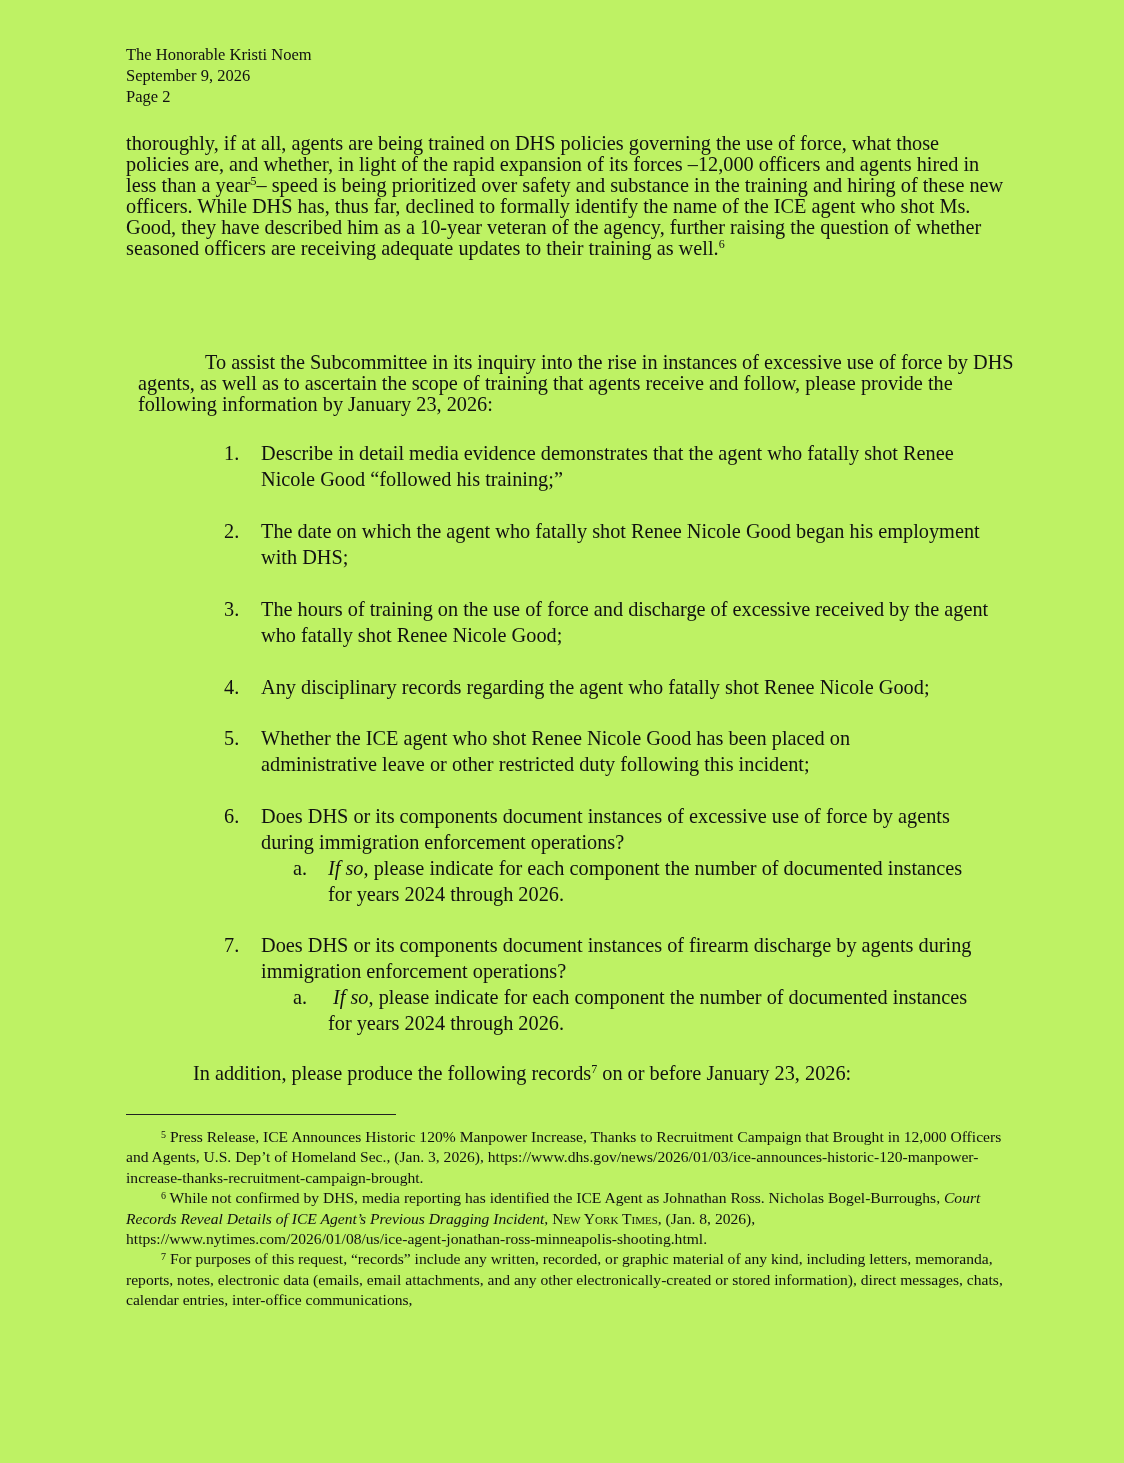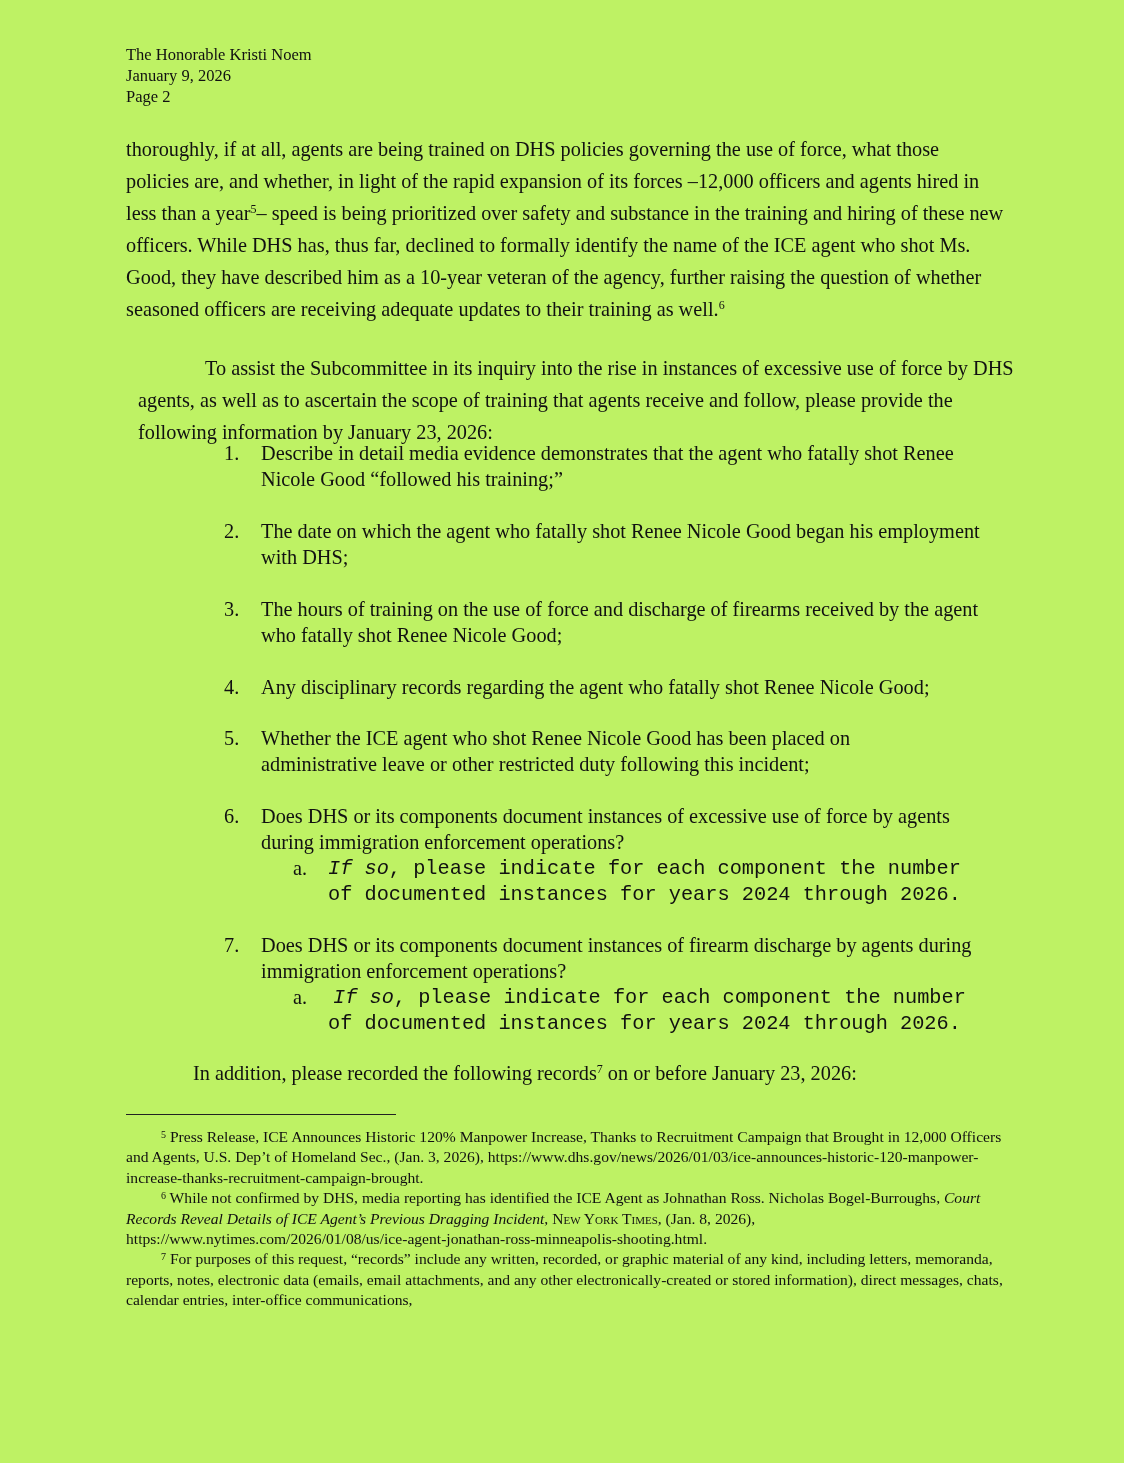--- a/index.html
+++ b/index.html
@@ -1,67 +1,67 @@
 <!DOCTYPE html>
 <html><head>
 <meta charset="utf-8">
 <style>
   html, body { margin: 0; padding: 0; background: #ffffff; }
   body { width: 1124px; height: 1463px; position: relative; overflow: hidden;
          font-family: "Liberation Serif", "DejaVu Serif", serif; color: #111111; }
   .page { position: absolute; left: 0; top: 0; width: 1124px; height: 1463px; background: #bef264; }
   .header { position: absolute; left: 126px; top: 44px; font-size: 16.5px; line-height: 21px; }
   .header div { white-space: nowrap; }
-  .body-text { position: absolute; left: 126px; width: 880px; font-size: 20.3px; line-height: 32px; }
+  .body-text { position: absolute; left: 126px; width: 880px; font-size: 20.3px; line-height: 21px; }
   .para1 { top: 133px; }
   .para2 { top: 340px; }
   .para2 .indent { display: inline-block; width: 67px; }
   .list { position: absolute; left: 126px; width: 900px; font-size: 20.3px; line-height: 25.7px; }
   .item { position: absolute; left: 0; width: 900px; }
   .item .num { position: absolute; left: 98px; top: 0; }
   .item .txt { position: absolute; left: 135px; top: 0; width: 750px; }
   .sub { position: absolute; left: 0; width: 900px; }
   .sub .num { position: absolute; left: 167px; top: 0; }
-  .sub .txt { position: absolute; left: 202px; top: 0; width: 640px; font-family: Liberation Mono, monospace; }
+  .sub .txt { position: absolute; left: 202px; top: 0; width: 640px; }
   sup { font-size: 12px; vertical-align: top; position: relative; top: -4px; }
   .closing { position: absolute; left: 193px; top: 1061px; font-size: 20.3px; line-height: 25.7px; white-space: nowrap; }
   .fn-rule { position: absolute; left: 126px; top: 1114px; width: 270px; height: 1px; background: #222; }
   .footnotes { position: absolute; left: 126px; top: 1127px; width: 880px; font-size: 15.6px; line-height: 20.4px; }
   .fn { text-indent: 35px; margin: 0; }
   .fn sup { font-size: 10px; top: -2px; }
   .smallcaps { font-variant: small-caps; }
   em { font-style: italic; }
 </style>
 </head>
 <body>
 
 <div class="page">
 
   <div class="header">
     <div>The Honorable Kristi Noem</div>
-    <div>January 9, 2026</div>
+    <div>September 9, 2026</div>
     <div>Page 2</div>
   </div>
 
   <p class="body-text para1" style="margin:0"><span>thoroughly, if at all, agents are being trained on DHS policies governing the use of force, what those policies are, and whether, in light of the rapid expansion of its forces –12,000 officers and agents hired in less than a year</span><sup>5</sup><span>– speed is being prioritized over safety and substance in the training and hiring of these new officers. While DHS has, thus far, declined to formally identify the name of the ICE agent who shot Ms. Good, they have described him as a 10-year veteran of the agency, further raising the question of whether seasoned officers are receiving adequate updates to their training as well.</span><sup>6</sup></p>
 
   <p class="body-text para2" style="margin:12px"><span class="indent"></span><span>To assist the Subcommittee in its inquiry into the rise in instances of excessive use of force by DHS agents, as well as to ascertain the scope of training that agents receive and follow, please provide the following information by January 23, 2026:</span></p>
 
   <div class="list" style="top:0;">
     <div class="item" style="top:441px">
       <span class="num">1.</span>
       <span class="txt">Describe in detail media evidence demonstrates that the agent who fatally shot Renee Nicole Good “followed his training;”</span>
     </div>
     <div class="item" style="top:519px">
       <span class="num">2.</span>
       <span class="txt">The date on which the agent who fatally shot Renee Nicole Good began his employment with DHS;</span>
     </div>
     <div class="item" style="top:597px">
       <span class="num">3.</span>
-      <span class="txt">The hours of training on the use of force and discharge of firearms received by the agent who fatally shot Renee Nicole Good;</span>
+      <span class="txt">The hours of training on the use of force and discharge of excessive received by the agent who fatally shot Renee Nicole Good;</span>
     </div>
     <div class="item" style="top:675px">
       <span class="num">4.</span>
       <span class="txt" style="width:780px">Any disciplinary records regarding the agent who fatally shot Renee Nicole Good;</span>
     </div>
     <div class="item" style="top:726px">
       <span class="num">5.</span>
       <span class="txt" style="width:660px">Whether the ICE agent who shot Renee Nicole Good has been placed on administrative leave or other restricted duty following this incident;</span>
     </div>
     <div class="item" style="top:804px">
@@ -75,21 +75,21 @@
     <div class="item" style="top:933px">
       <span class="num">7.</span>
       <span class="txt">Does DHS or its components document instances of firearm discharge by agents during immigration enforcement operations?</span>
     </div>
     <div class="sub" style="top:985px">
       <span class="num">a.</span>
       <span class="txt"><em style="margin-left:5px">If so</em><span>, please indicate for each component the number of documented instances for years 2024 through 2026.</span></span>
     </div>
   </div>
 
-  <div class="closing"><span>In addition, please recorded the following records</span><sup>7</sup><span> on or before January 23, 2026:</span></div>
+  <div class="closing"><span>In addition, please produce the following records</span><sup>7</sup><span> on or before January 23, 2026:</span></div>
 
   <div class="fn-rule"></div>
 
   <div class="footnotes">
     <p class="fn"><sup>5</sup><span> Press Release, ICE Announces Historic 120% Manpower Increase, Thanks to Recruitment Campaign that Brought in 12,000 Officers and Agents, U.S. Dep’t of Homeland Sec., (Jan. 3, 2026), https://www.dhs.gov/news/2026/01/03/ice-announces-historic-120-manpower-increase-thanks-recruitment-campaign-brought.</span></p>
     <p class="fn"><sup>6</sup><span> While not confirmed by DHS, media reporting has identified the ICE Agent as Johnathan Ross. Nicholas Bogel-Burroughs, </span><em>Court Records Reveal Details of ICE Agent’s Previous Dragging Incident</em><span>, </span><span class="smallcaps">New York Times</span><span>, (Jan. 8, 2026), https://www.nytimes.com/2026/01/08/us/ice-agent-jonathan-ross-minneapolis-shooting.html.</span></p>
     <p class="fn"><sup>7</sup><span> For purposes of this request, “records” include any written, recorded, or graphic material of any kind, including letters, memoranda, reports, notes, electronic data (emails, email attachments, and any other electronically-created or stored information), direct messages, chats, calendar entries, inter-office communications,</span></p>
   </div>
 
 </div>

